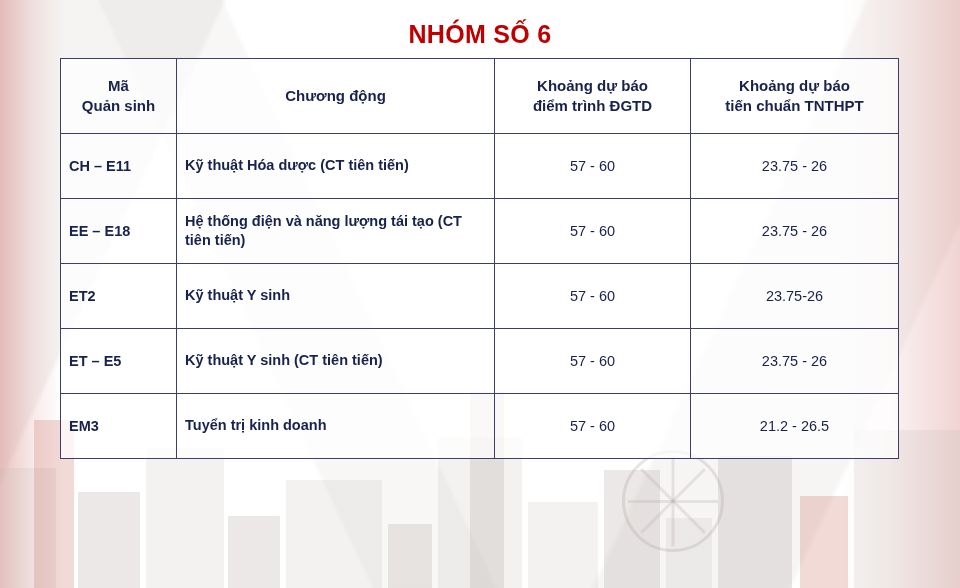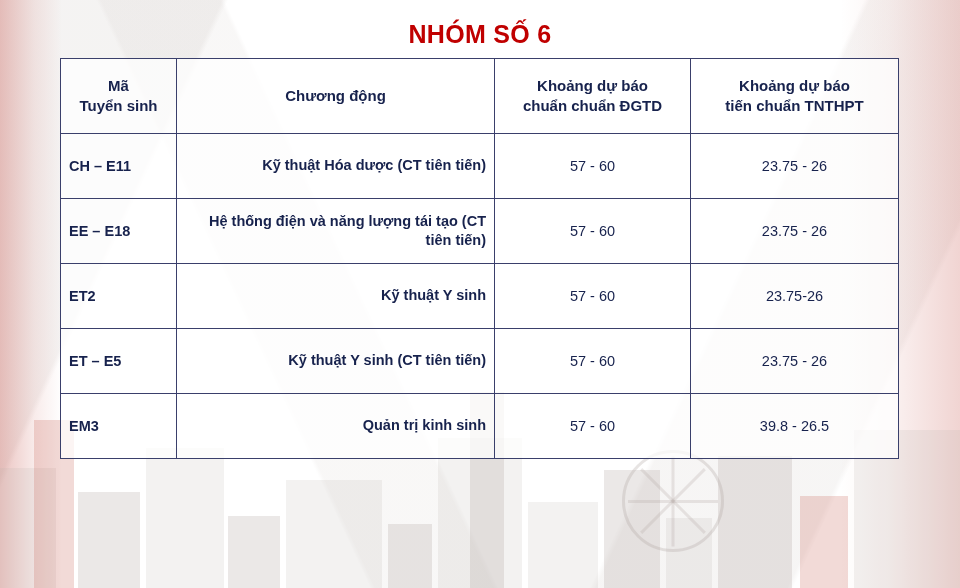--- a/index.html
+++ b/index.html
@@ -133,21 +133,21 @@
   col.c-prog  { width: 318px; }
   col.c-dgtd  { width: 196px; }
   col.c-tnthpt{ width: 208px; }
 
   td.code {
     text-align: left;
     font-weight: bold;
     font-size: 15px;
   }
   td.prog {
-    text-align: right;
+    text-align: left;
     font-weight: bold;
     font-size: 15px;
     line-height: 1.32;
     padding-left: 12px;
   }
   td.score {
     text-align: center;
     font-weight: normal;
     font-size: 15px;
   }
@@ -192,28 +192,28 @@
     <colgroup>
       <col class="c-code">
       <col class="c-prog">
       <col class="c-dgtd">
       <col class="c-tnthpt">
     </colgroup>
     <thead>
       <tr>
         <th>
           <div>Mã</div>
-          <div>Tuyển sinh</div>
+          <div>Quản sinh</div>
         </th>
         <th>
           <div>Chương động</div>
         </th>
         <th>
           <div>Khoảng dự báo</div>
-          <div>chuẩn chuẩn ĐGTD</div>
+          <div>điểm trình ĐGTD</div>
         </th>
         <th>
           <div>Khoảng dự báo</div>
           <div>tiến chuẩn TNTHPT</div>
         </th>
       </tr>
     </thead>
     <tbody>
       <tr class="r-body">
         <td class="code">CH – E11</td>
@@ -234,21 +234,21 @@
         <td class="score">23.75-26</td>
       </tr>
       <tr class="r-body">
         <td class="code">ET – E5</td>
         <td class="prog">Kỹ thuật Y sinh (CT tiên tiến)</td>
         <td class="score">57 - 60</td>
         <td class="score">23.75 - 26</td>
       </tr>
       <tr class="r-body">
         <td class="code">EM3</td>
-        <td class="prog">Quản trị kinh sinh</td>
-        <td class="score">57 - 60</td>
-        <td class="score">39.8 - 26.5</td>
+        <td class="prog">Tuyển trị kinh doanh</td>
+        <td class="score">57 - 60</td>
+        <td class="score">21.2 - 26.5</td>
       </tr>
 
     </tbody>
   </table>
 
 </div>
 
 </body></html>

